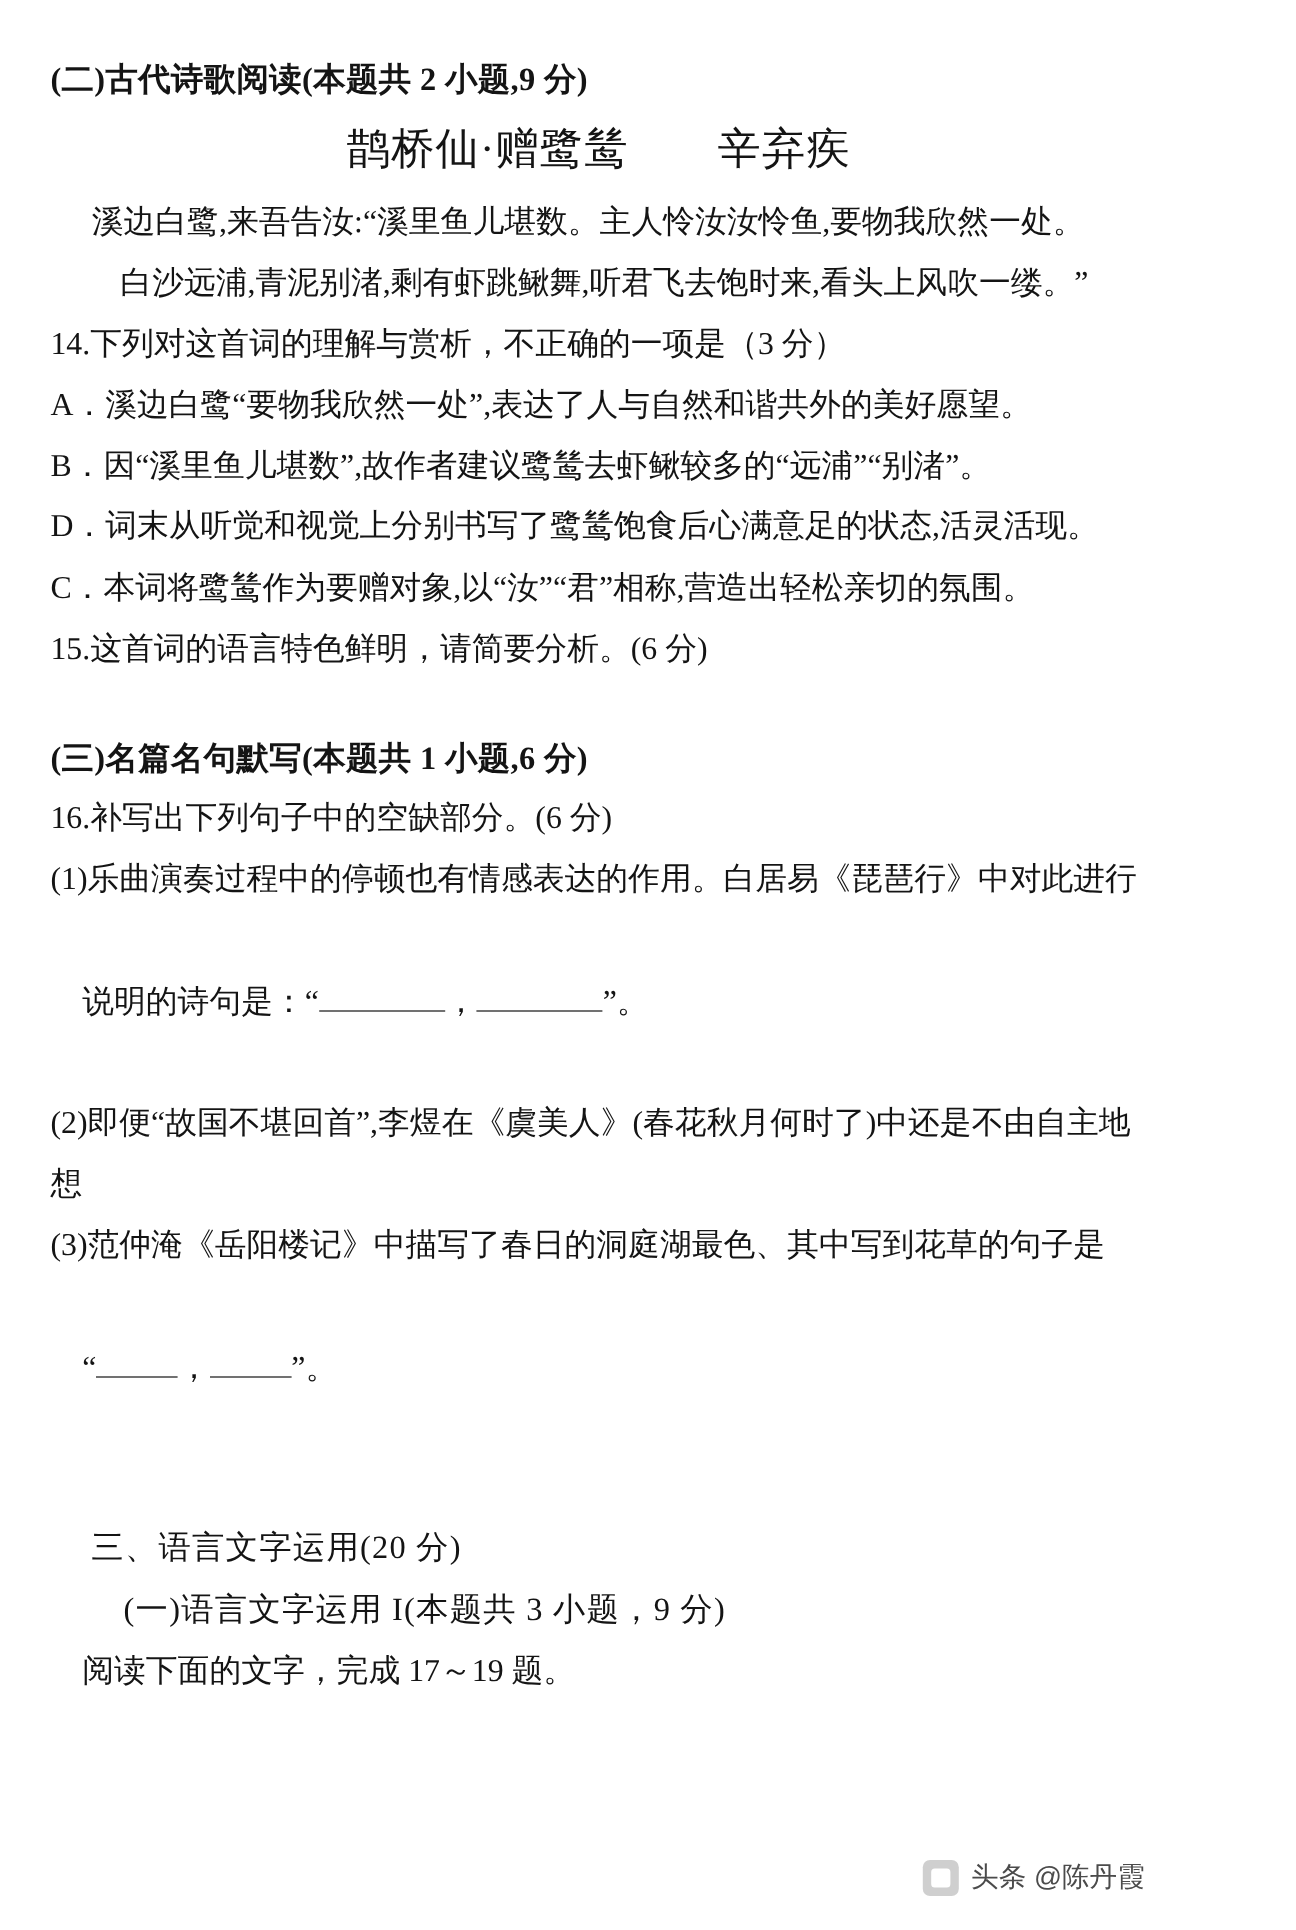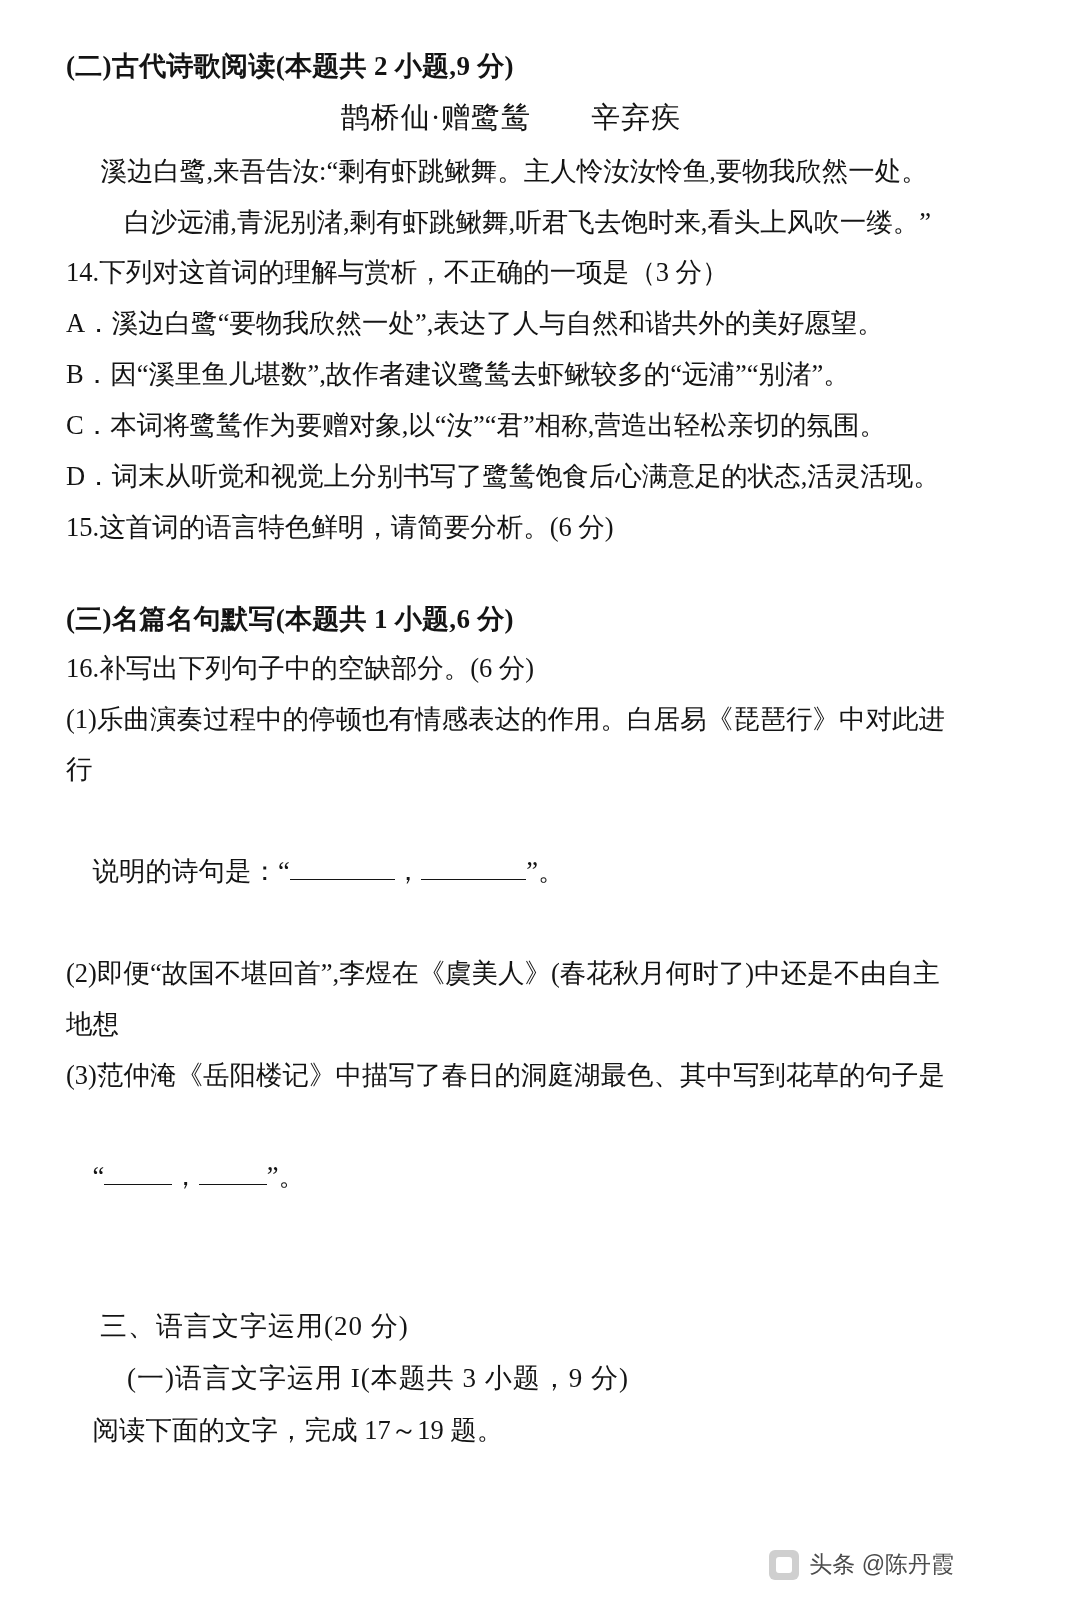--- a/index.html
+++ b/index.html
@@ -10,41 +10,41 @@
   body {
     width: 1080px;
     height: 1608px;
     position: relative;
     font-family: "Liberation Serif", "DejaVu Serif", serif;
     color: #141414;
     overflow: hidden;
   }
   .page {
     box-sizing: border-box;
-    padding: 48px 76px 0 66px;
+    padding: 48px 76px 0 42px;
     width: 1032px;
     height: 1608px;
     position: relative;
   }
   .section-head {
     font-weight: bold;
     font-size: 27px;
     margin-bottom: 6px;
     letter-spacing: 0.3px;
   }
   .line {
     font-size: 26.5px;
     line-height: 1.92;
     white-space: pre-wrap;
   }
   .indent1 { text-indent: 2.0em; }
   .indent05 { text-indent: 1.0em; }
   .center-title {
     text-align: center;
-    font-size: 29px;
+    font-size: 36px;
     line-height: 1.92;
     letter-spacing: 1px;
   }
   .poem-l1 { text-indent: 1.3em; }
   .poem-l2 { text-indent: 2.2em; }
   .choice {
     font-size: 26.5px;
     line-height: 1.92;
     white-space: pre-wrap;
   }
@@ -93,29 +93,29 @@
 </head>
 <body>
 
 <div class="page">
 
   <div class="section-head">(二)古代诗歌阅读(本题共 2 小题,9 分)</div>
 
 
   <div class="center-title">鹊桥仙·赠鹭鸶　　辛弃疾</div>
 
-  <div class="line poem-l1">溪边白鹭,来吾告汝:“剩有虾跳鳅舞。主人怜汝汝怜鱼,要物我欣然一处。</div>
+  <div class="line poem-l1">溪边白鹭,来吾告汝:“溪里鱼儿堪数。主人怜汝汝怜鱼,要物我欣然一处。</div>
   <div class="line poem-l2">白沙远浦,青泥别渚,剩有虾跳鳅舞,听君飞去饱时来,看头上风吹一缕。”</div>
 
   <div class="line">14.下列对这首词的理解与赏析，不正确的一项是（3 分）</div>
 
   <div class="choice">A．溪边白鹭“要物我欣然一处”,表达了人与自然和谐共外的美好愿望。</div>
   <div class="choice">B．因“溪里鱼儿堪数”,故作者建议鹭鸶去虾鳅较多的“远浦”“别渚”。</div>
+  <div class="choice">D．词末从听觉和视觉上分别书写了鹭鸶饱食后心满意足的状态,活灵活现。</div>
   <div class="choice">C．本词将鹭鸶作为要赠对象,以“汝”“君”相称,营造出轻松亲切的氛围。</div>
-  <div class="choice">D．词末从听觉和视觉上分别书写了鹭鸶饱食后心满意足的状态,活灵活现。</div>
 
   <div class="line">15.这首词的语言特色鲜明，请简要分析。(6 分)</div>
 
   <div class="gap-lg"></div>
 
   <div class="section-head">(三)名篇名句默写(本题共 1 小题,6 分)</div>
 
   <div class="line">16.补写出下列句子中的空缺部分。(6 分)</div>
 
   <div class="line">(1)乐曲演奏过程中的停顿也有情感表达的作用。白居易《琵琶行》中对此进行</div>

